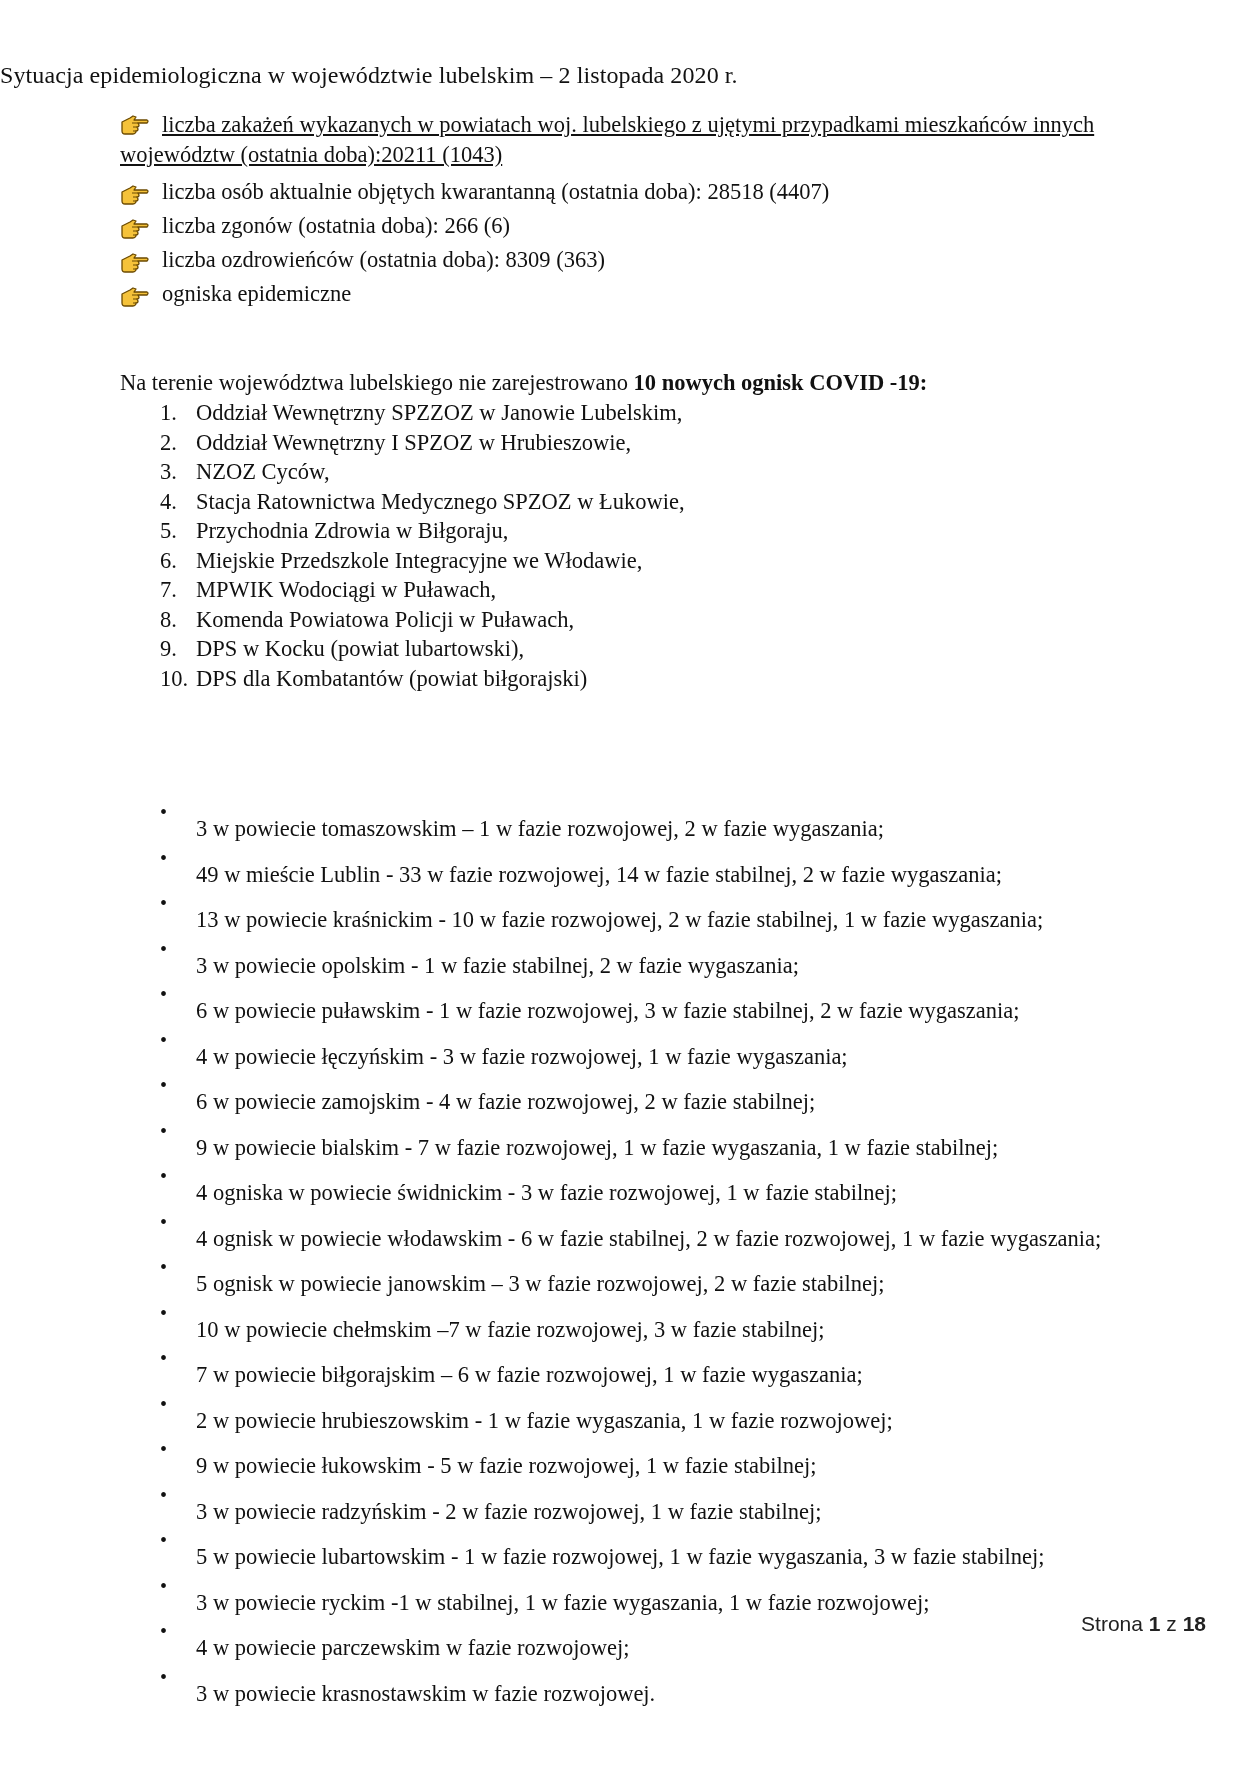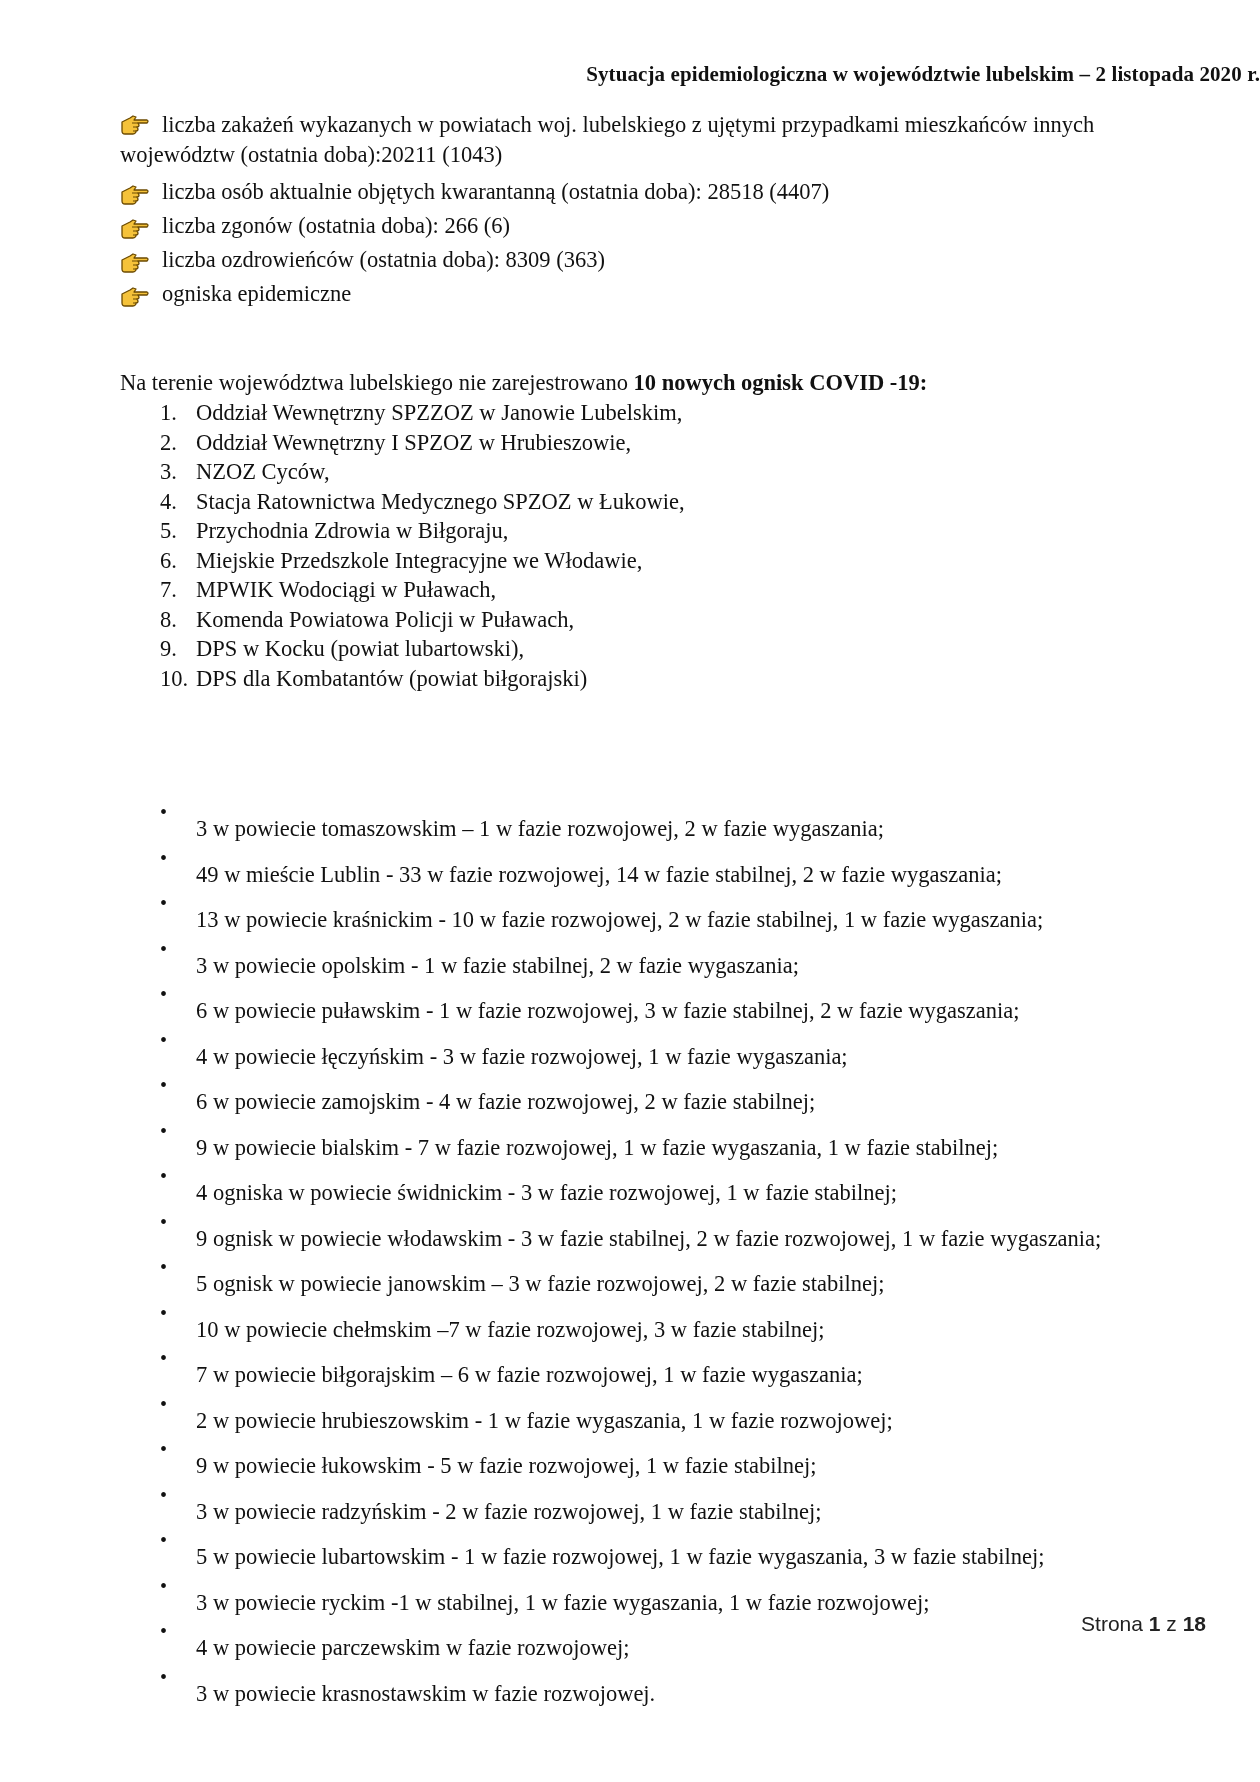--- a/index.html
+++ b/index.html
@@ -1,24 +1,24 @@
 <!DOCTYPE html>
 <html><head>
 <meta charset="utf-8">
 <style>
   html, body { margin:0; padding:0; background:#ffffff; }
   body { width:1260px; height:1782px; position:relative; overflow:hidden;
          font-family:"Liberation Serif","DejaVu Serif",serif; color:#111; }
   .page { position:absolute; left:0; top:0; width:1260px; height:1782px; }
-  .title { position:absolute; left:0; width:1260px; top:62px; text-align:right;
-           font-weight:bold; font-size:21px; letter-spacing:0.1px; }
+  .title { position:absolute; left:0; width:1260px; top:62px; text-align:left;
+           font-weight:normal; font-size:24px; letter-spacing:0.1px; }
   .stats { position:absolute; left:120px; top:110px; width:1090px; font-size:22.5px; }
   .stat { display:flex; align-items:flex-start; line-height:32px; height:34px; }
   .stat.first { height:auto; display:block; line-height:30px; margin-bottom:6px; }
-  .stat.first .stat-text { }
+  .stat.first .stat-text { text-decoration:underline; }
   .hand { display:inline-block; width:30px; height:22px; margin-right:12px; vertical-align:-3px; flex:none; margin-top:6px; }
   .stat.first .hand { margin-top:0; }
   .intro { position:absolute; left:120px; top:368px; font-size:22.5px; line-height:30px; }
   .intro b { font-weight:bold; }
   .newlist { position:absolute; left:160px; top:398px; font-size:22.5px; line-height:29.5px; margin:0; padding:0; list-style:none; }
   .newlist li { display:flex; }
   .newlist .num { width:36px; flex:none; }
   .para { position:absolute; left:120px; top:738px; width:1085px; font-size:22.5px; line-height:30px; text-align:justify; text-indent:40px; }
   .bullets { position:absolute; left:160px; top:798px; width:1045px; font-size:22.5px; line-height:29.5px; margin:0; padding:0; list-style:none; }
   .bullets li { display:flex; }
@@ -151,21 +151,21 @@
       <li>
         <span class="dot">•</span>
         <span class="btext">9 w powiecie bialskim - 7 w fazie rozwojowej, 1 w fazie wygaszania, 1 w fazie stabilnej;</span>
       </li>
       <li>
         <span class="dot">•</span>
         <span class="btext">4 ogniska w powiecie świdnickim - 3 w fazie rozwojowej, 1 w fazie stabilnej;</span>
       </li>
       <li>
         <span class="dot">•</span>
-        <span class="btext">9 ognisk w powiecie włodawskim - 3 w fazie stabilnej, 2 w fazie rozwojowej, 1 w fazie wygaszania;</span>
+        <span class="btext">4 ognisk w powiecie włodawskim - 6 w fazie stabilnej, 2 w fazie rozwojowej, 1 w fazie wygaszania;</span>
       </li>
       <li>
         <span class="dot">•</span>
         <span class="btext">5 ognisk w powiecie janowskim – 3 w fazie rozwojowej, 2 w fazie stabilnej;</span>
       </li>
       <li>
         <span class="dot">•</span>
         <span class="btext">10 w powiecie chełmskim –7 w fazie rozwojowej,  3 w fazie stabilnej;</span>
       </li>
       <li>

